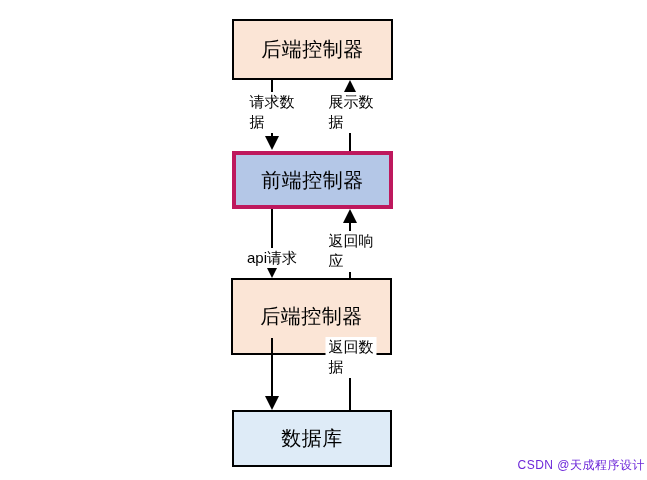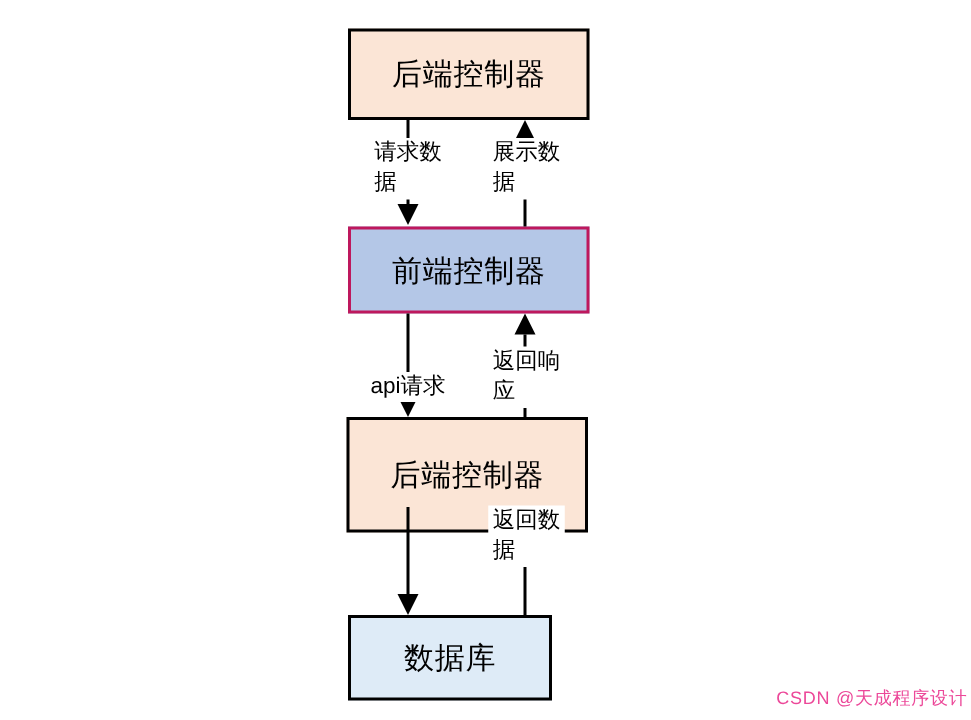--- a/index.html
+++ b/index.html
@@ -27,29 +27,29 @@
     letter-spacing: 0.5px;
   }
   .node-ui {
     left: 232px; top: 19px; width: 161px; height: 61px;
     background: #fbe5d6;
     border: 2.5px solid #000000;
   }
   .node-frontend {
     left: 232px; top: 151px; width: 161px; height: 58px;
     background: #b4c7e7;
-    border: 2px solid #be185d;
+    border: 4px solid #be185d;
   }
   .node-backend {
     left: 231px; top: 278px; width: 161px; height: 77px;
     background: #fbe5d6;
     border: 2.5px solid #000000;
   }
   .node-database {
-    left: 232px; top: 410px; width: 136px; height: 57px;
+    left: 232px; top: 410px; width: 160px; height: 57px;
     background: #deebf7;
     border: 2.5px solid #000000;
   }
   
   .conn {
     position: absolute;
     width: 14px;
     display: flex;
     flex-direction: column;
     align-items: center;
@@ -92,21 +92,21 @@
   .label-3 { left: 272px; top: 236px; margin-top: 12px; }
   .label-4 { left: 351px; top: 231px; }
   .label-5 { left: 271px; top: 353px; }
   .label-6 { left: 351px; top: 337px; }
   
   .watermark {
     position: absolute;
     right: 2px;
     bottom: 6px;
     font-size: 12px;
-    color: #ec4899;
+    color: #6d28d9;
     letter-spacing: 0.5px;
   }
 </style>
 </head>
 <body>
 
 <div class="canvas">
 
   <div class="node node-ui">
     <span>后端控制器</span>

